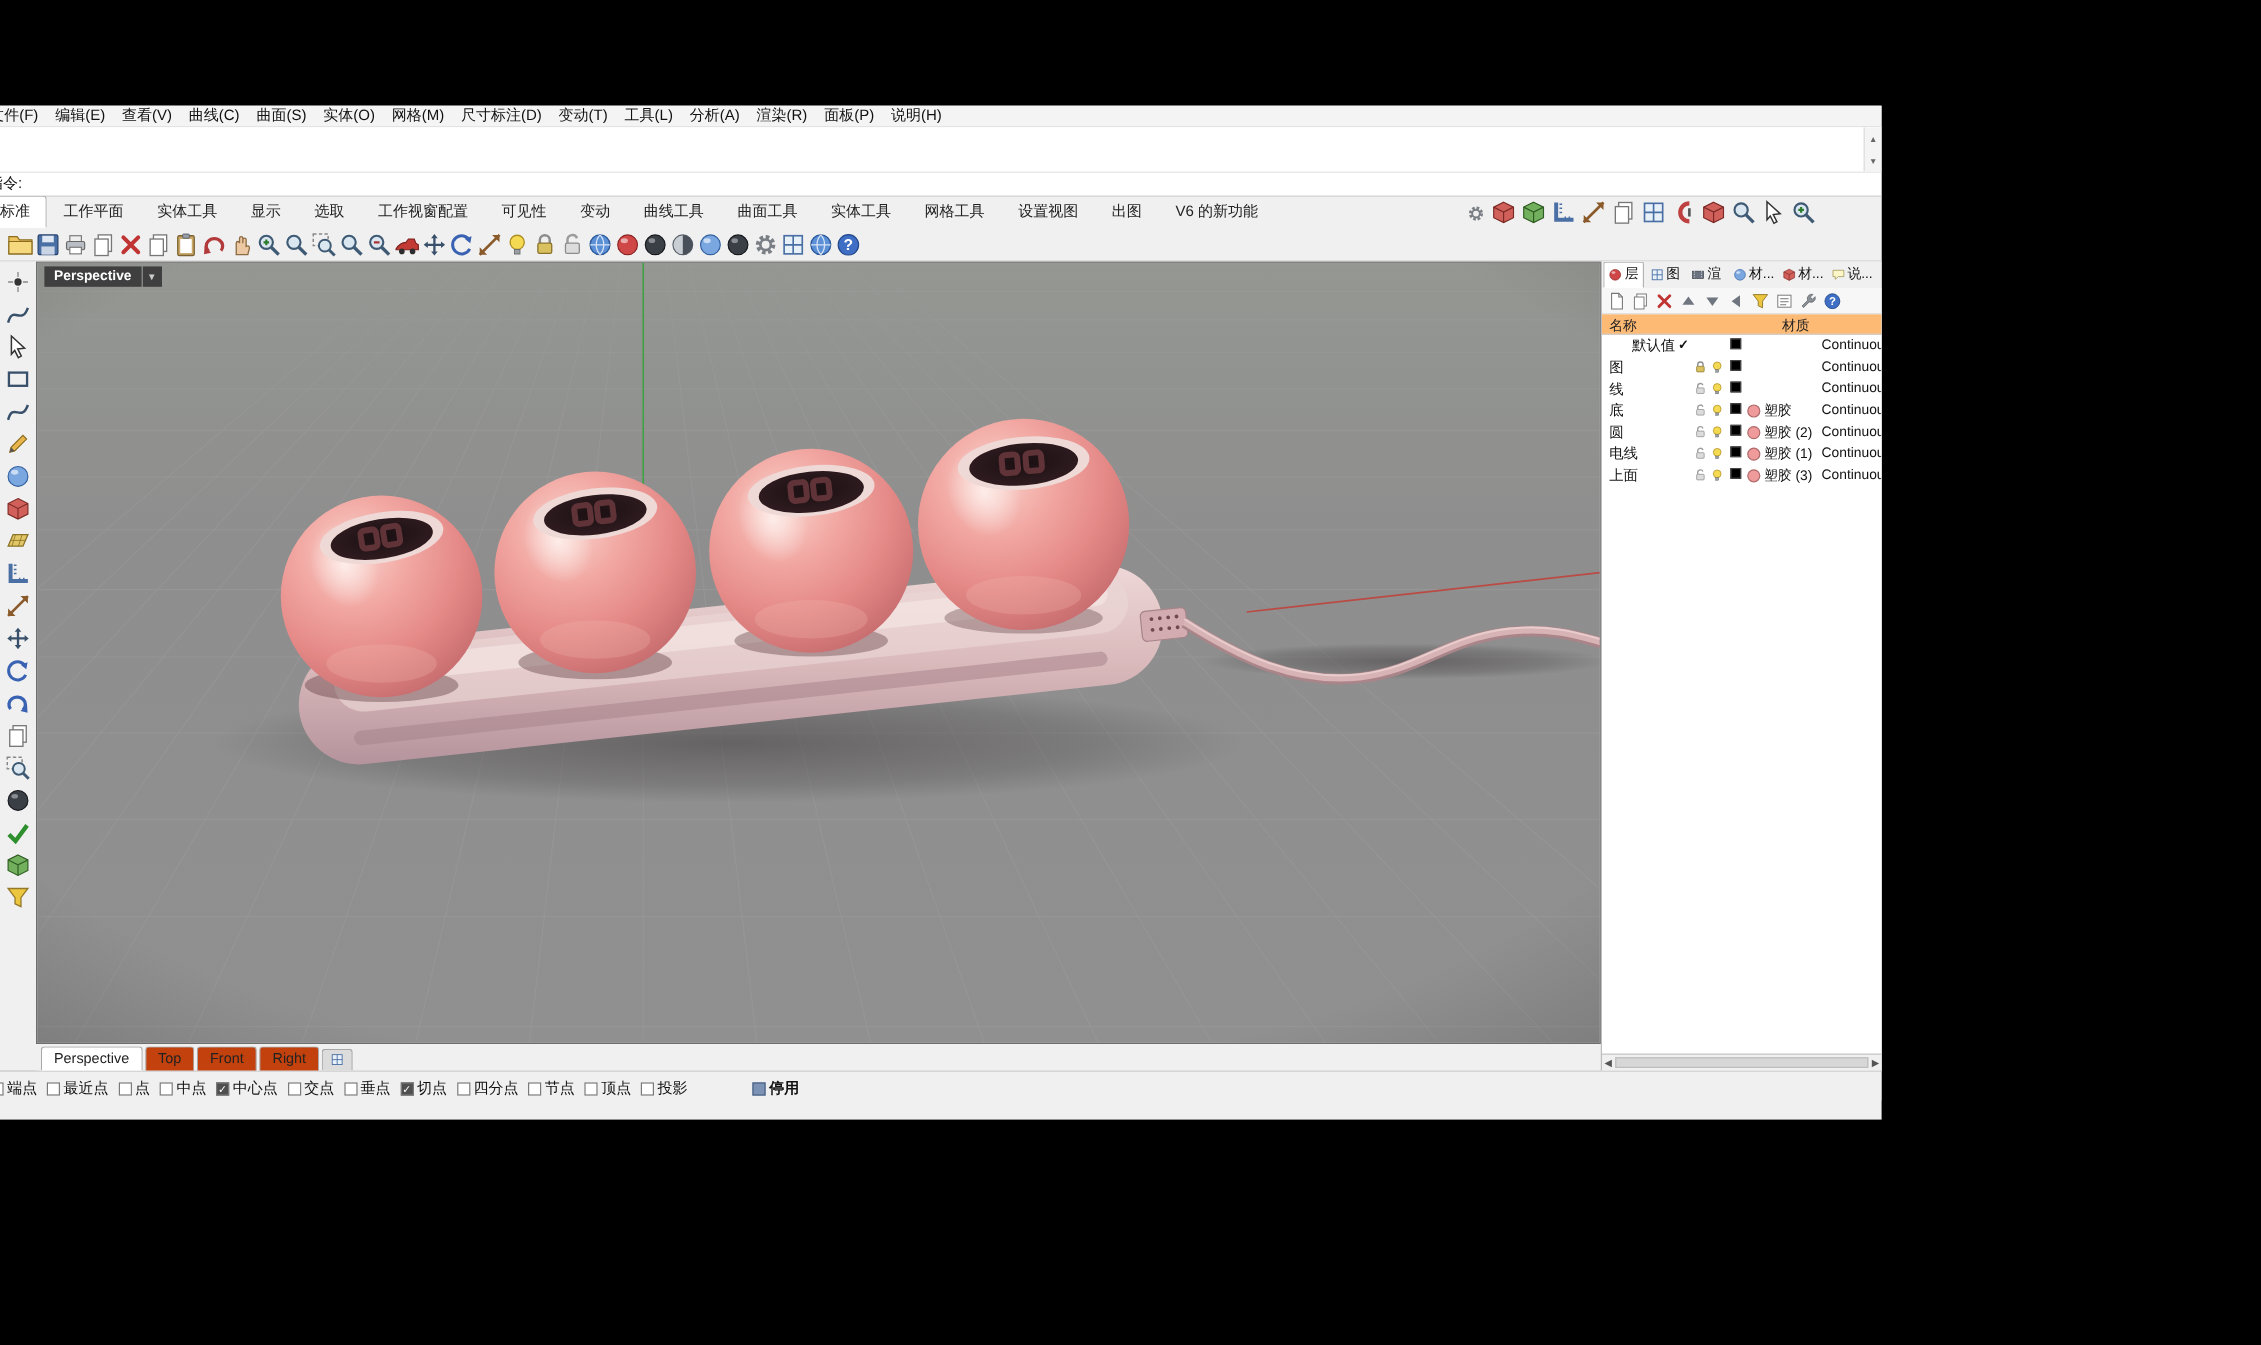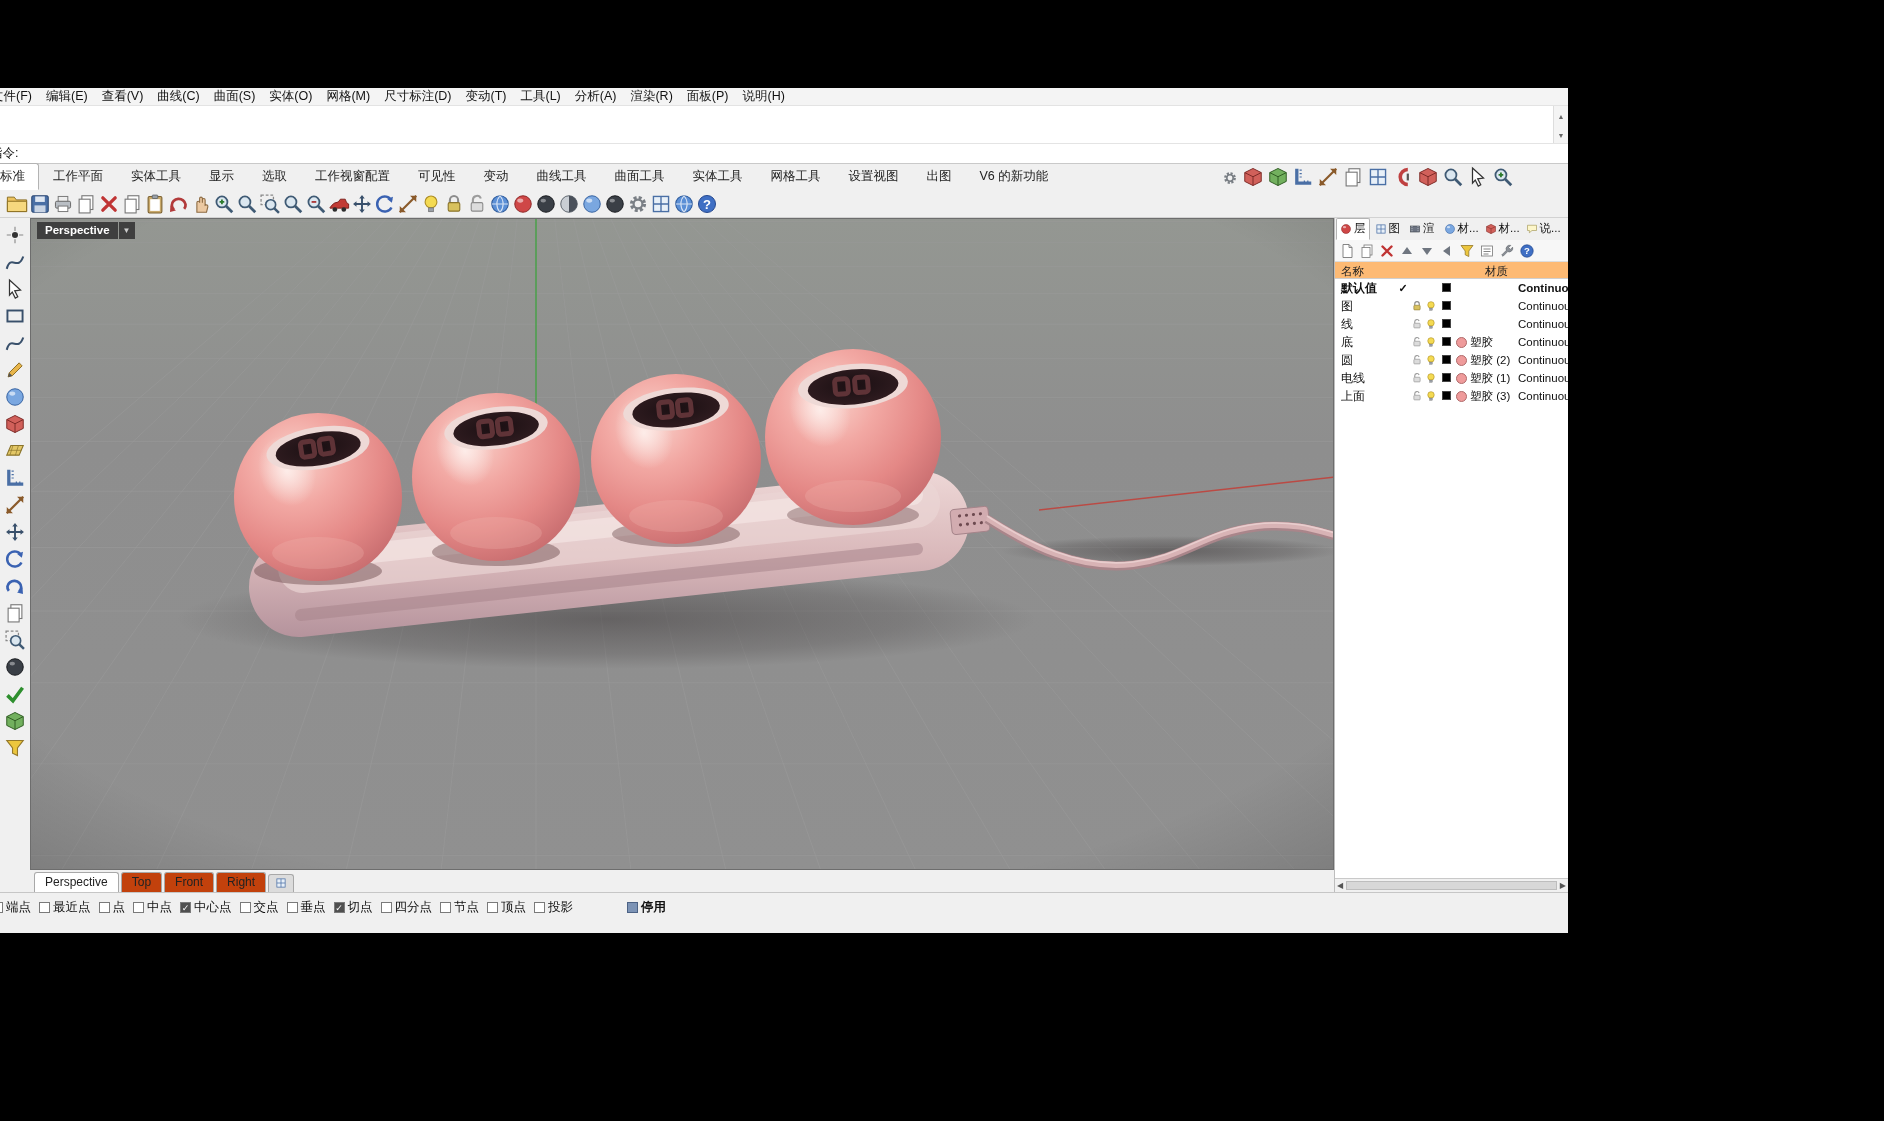--- a/index.html
+++ b/index.html
@@ -74,21 +74,21 @@
                  border-radius:2px 2px 0 0; }
   .panel-toolbar { height:22px; display:flex; align-items:center; gap:4px; padding:0 4px;
                    background:#f7f7f7; border-bottom:1px solid #ddd; }
   .layer-head { height:17px; position:relative; font-size:11.5px; color:#222;
                 border-bottom:1px solid #cfcfcf; background:#fdba74; }
   .layer-head span { position:absolute; top:2px; white-space:nowrap; }
   .lh-name { left:6px; } .lh-mat { left:150px; } .lh-lt { left:212px; font-weight:bold;margin-left:44px; }
   .layer-list { flex:1; background:#fff; overflow:hidden; font-size:12px; }
   .lrow { height:18px; display:flex; align-items:center; white-space:nowrap; }
   .lrow .lname { width:90px; padding-left:6px; overflow:hidden; }
-  .lrow.bold .lname, .lrow.bold .llt { font-weight:bold; }
+  .lrow.bold .lname, .lrow.bold .llt { font-weight:normal;text-align:right; }
   .slot { width:14px; flex:none; text-align:center; font-size:11px; line-height:11px; }
   .slot svg { width:12px; height:12px; vertical-align:middle; }
   .swslot { width:16px; }
   .sw { width:9px; height:9px; display:inline-block; border:1px solid #444; }
   .mat { width:64px; flex:none; display:flex; align-items:center; gap:3px; font-size:11.5px;
          overflow:hidden; padding-left:2px; }
   .matdot { width:11px; height:11px; border-radius:50%; border:1px solid #b06a6a;
             display:inline-block; flex:none; }
   .llt { width:50px; flex:none; overflow:hidden; font-size:11.5px; }
   .panel-hscroll { height:14px; background:#f0f0f0; border-top:1px solid #c9c9c9;

